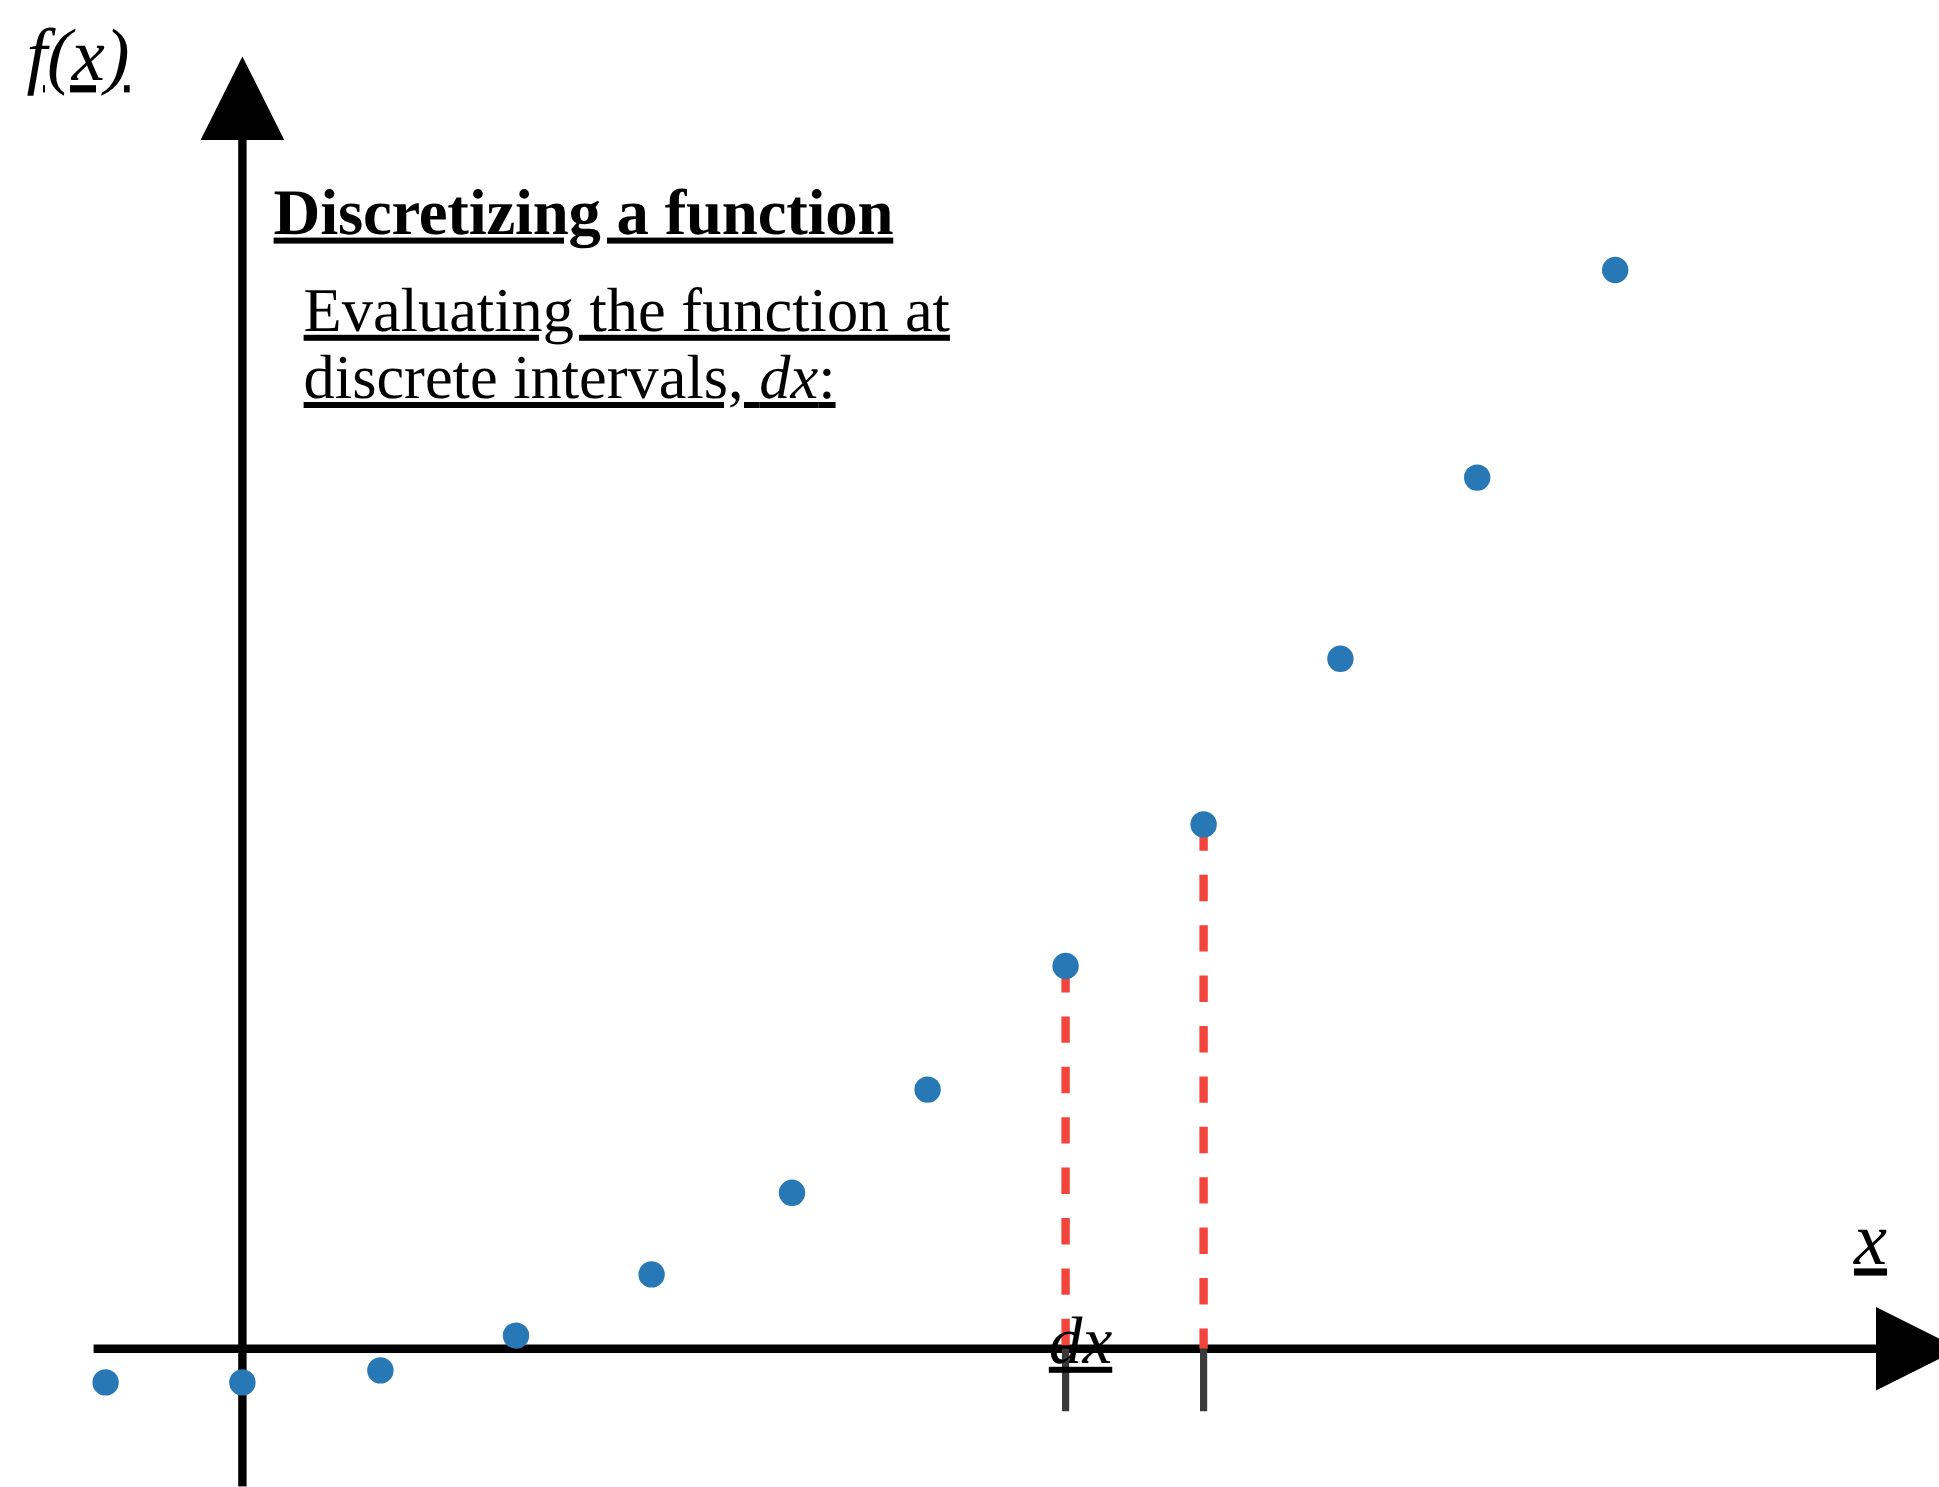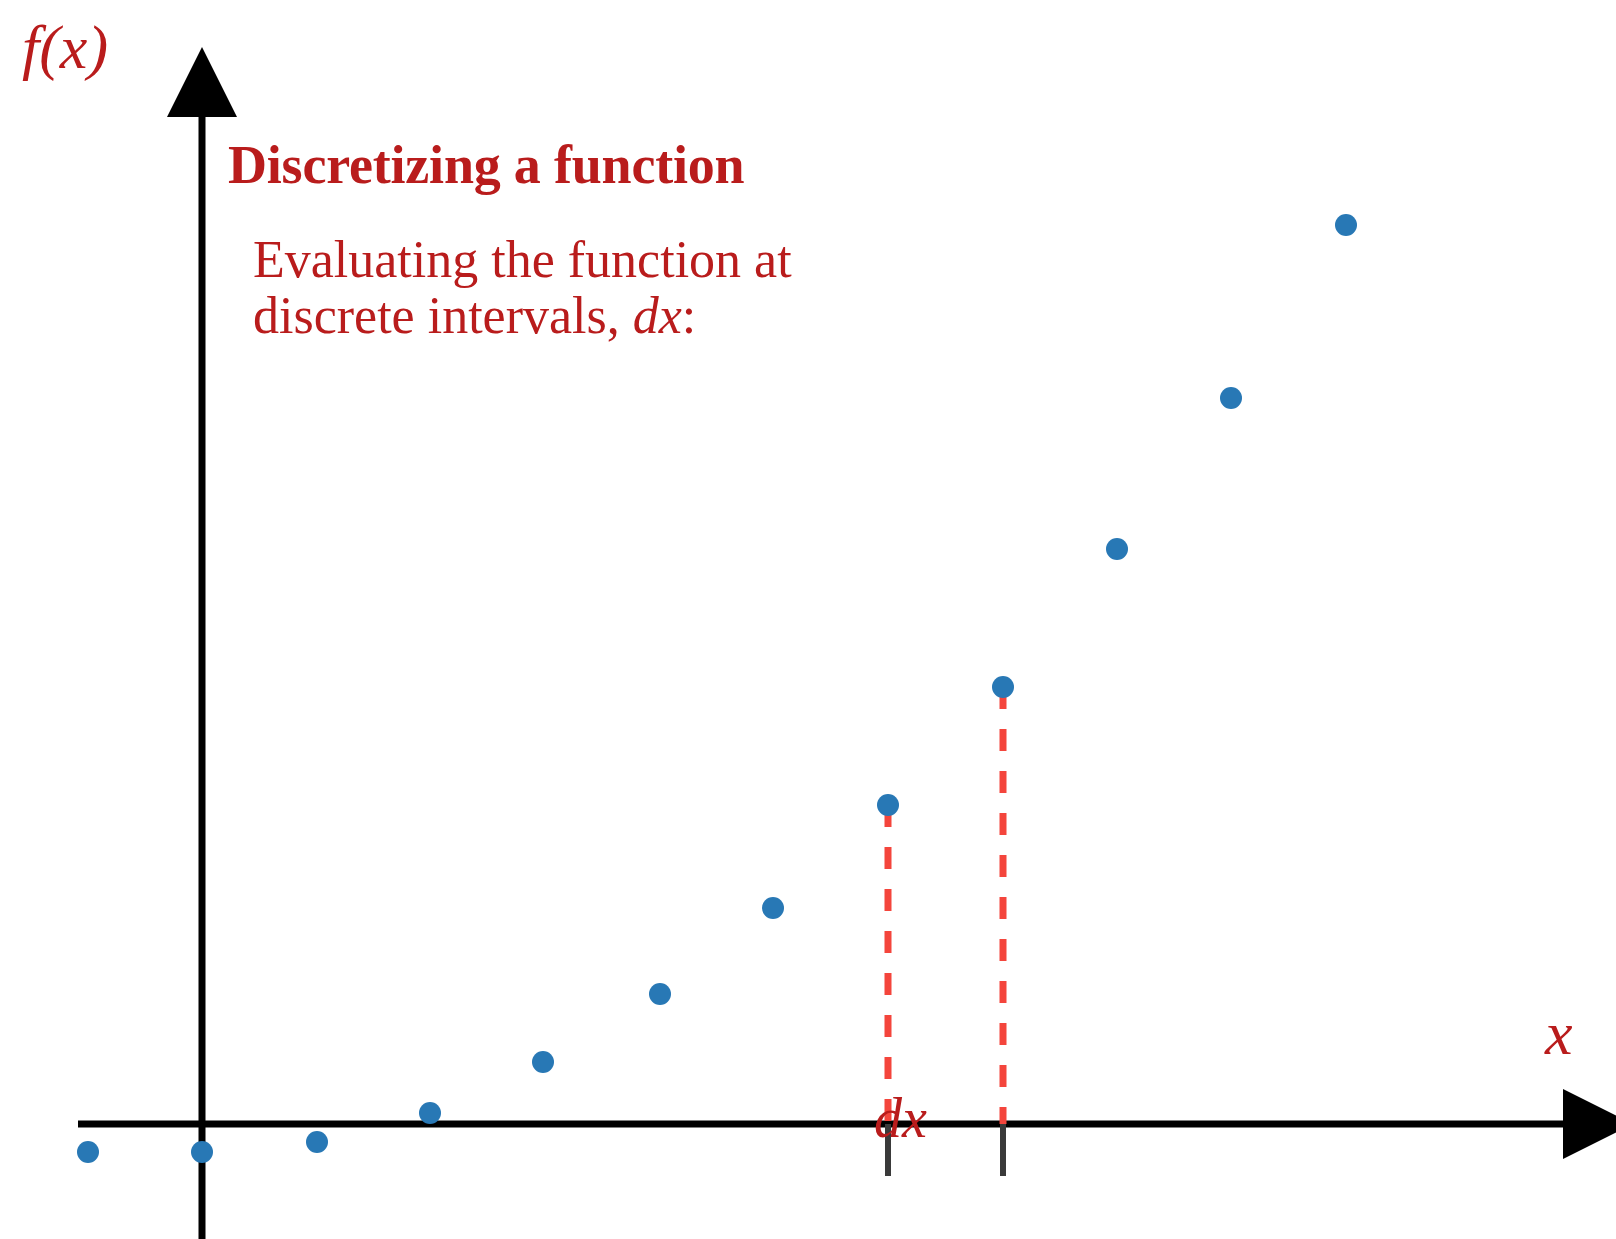--- a/index.html
+++ b/index.html
@@ -21,41 +21,42 @@
   #plot-svg {
     position: absolute;
     left: 0;
     top: 0;
     width: 1616px;
     height: 1239px;
     display: block;
   }
   .txt {
     position: absolute;
-    color: #b91c1c;
+    color: #000000;
     white-space: pre;
     line-height: 1.08;
+    text-decoration: underline;
   }
   #axis-label-y {
     left: 22px;
     top: 14px;
     font-size: 62px;
     font-style: italic;
     font-family: "Liberation Serif", "DejaVu Serif", serif;
   }
   #axis-label-x {
     left: 1545px;
     top: 1000px;
     font-size: 62px;
     font-style: italic;
     font-family: "Liberation Serif", "DejaVu Serif", serif;
   }
   #title-block {
     left: 228px;
-    top: 136px;
+    top: 148px;
     font-size: 54px;
     font-weight: bold;
     letter-spacing: -0.2px;
     font-family: "Liberation Serif", "DejaVu Serif", serif;
   }
   #body-block {
     left: 253px;
     top: 232px;
     font-size: 52px;
     font-weight: normal;

